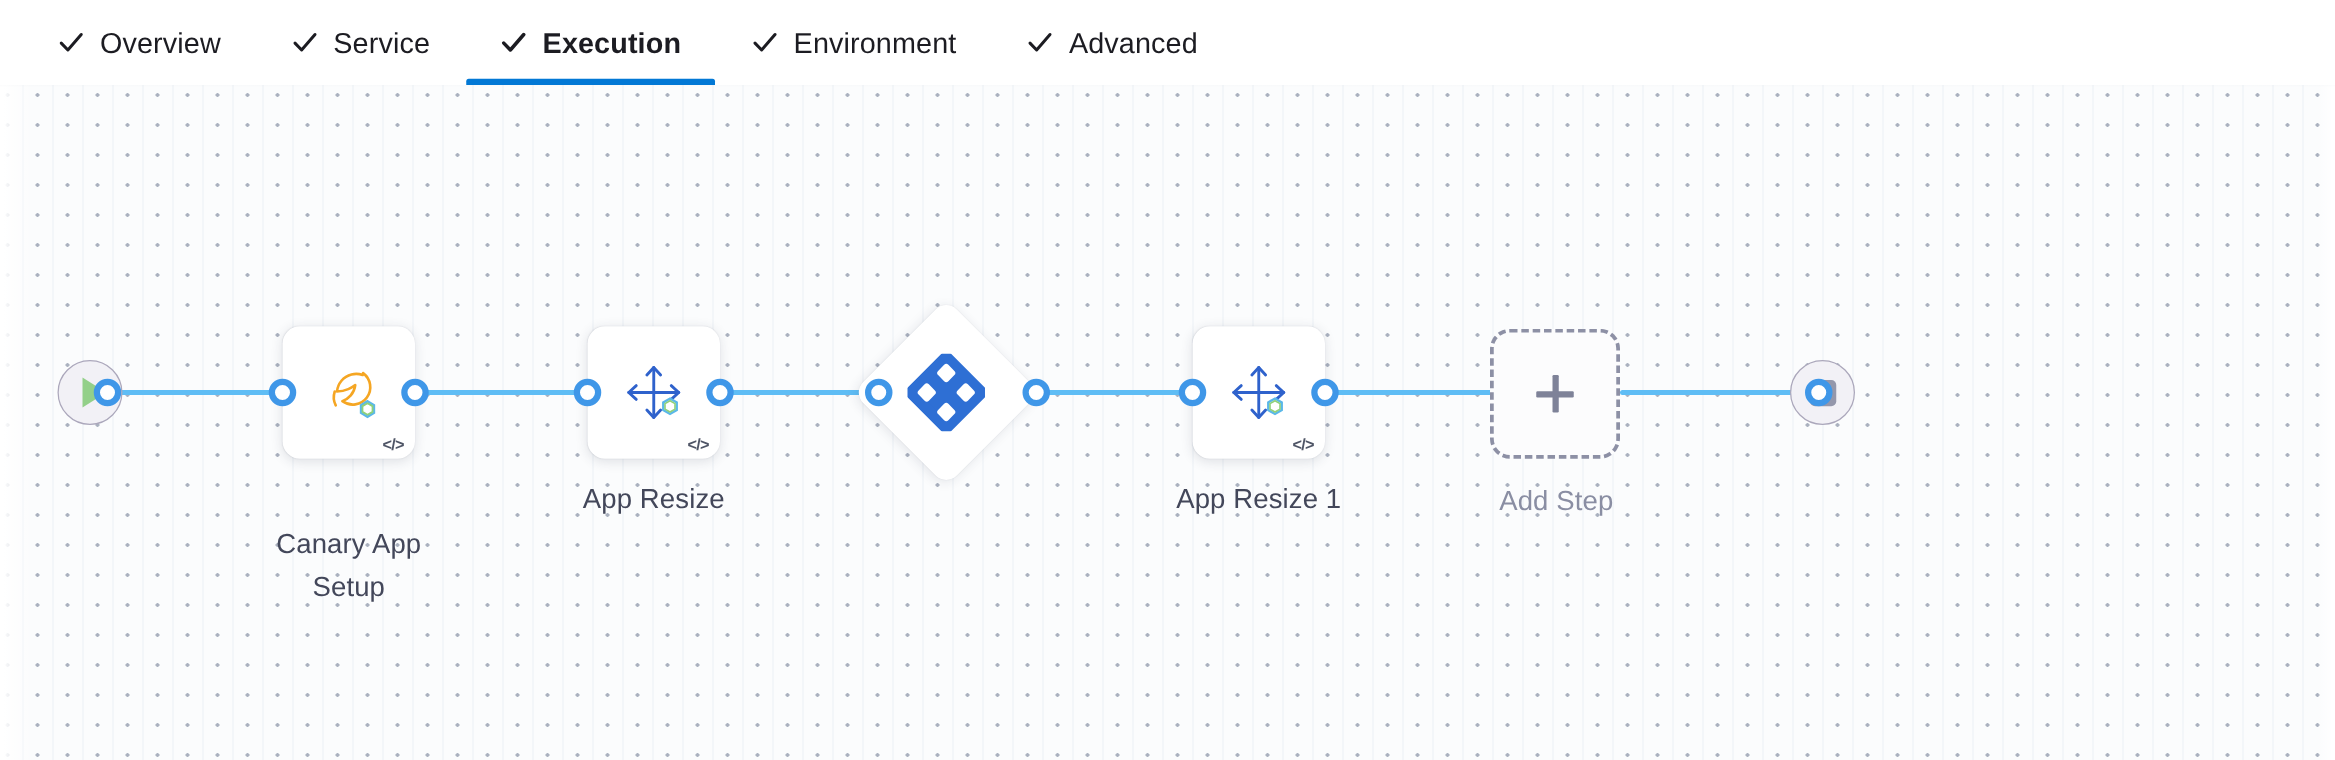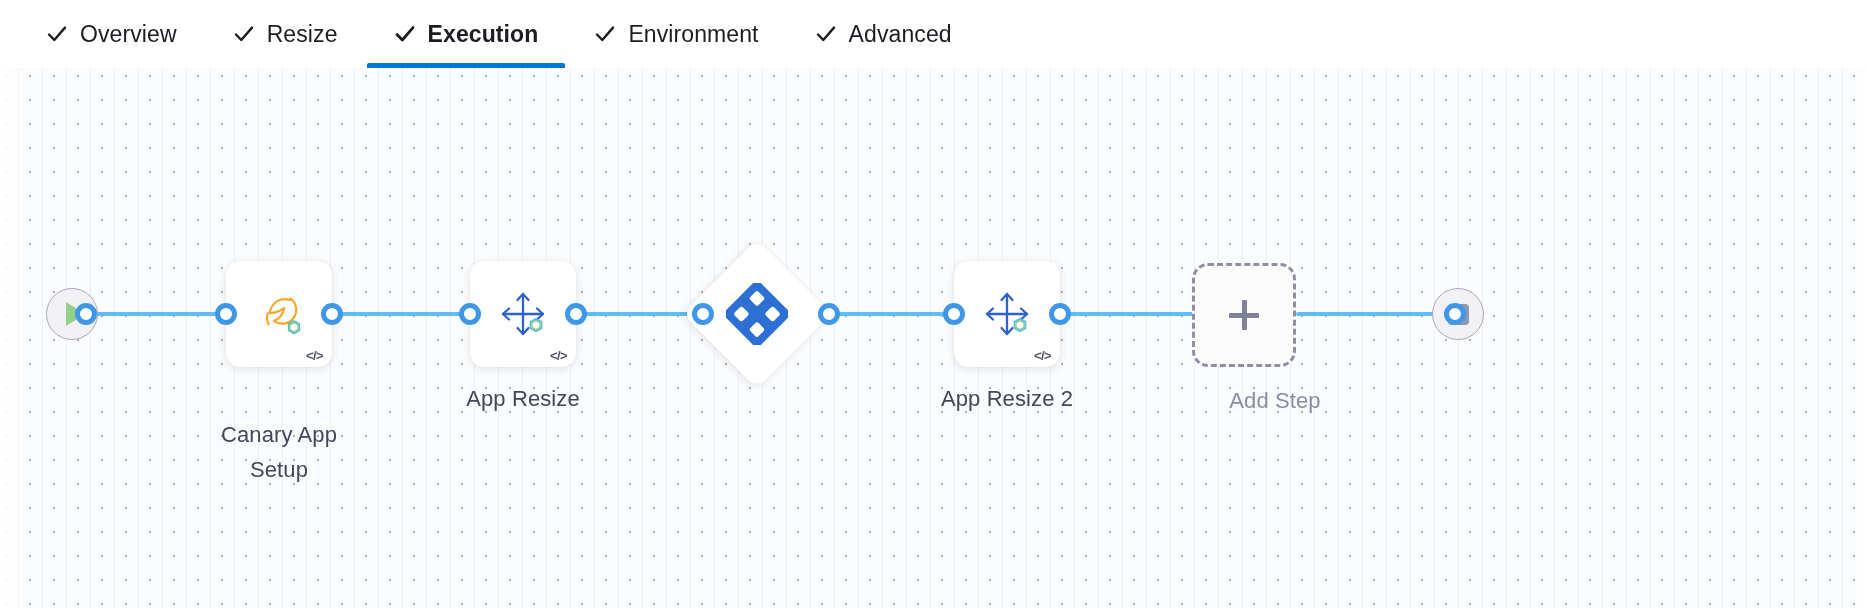--- a/index.html
+++ b/index.html
@@ -295,21 +295,21 @@
         </span>
         <span class="tab-label">Overview</span>
       </div>
 
       <div class="tab">
         <span class="tab-check">
           <svg width="22" height="22" viewBox="0 0 22 22">
               <path d="M3 11.5 L8.3 17 L19 4.6" fill="none" stroke="#1c1c22" stroke-width="2.4" stroke-linecap="round" stroke-linejoin="round"></path>
             </svg>
         </span>
-        <span class="tab-label">Resize</span>
+        <span class="tab-label">Service</span>
       </div>
 
       <div class="tab is-active">
         <span class="tab-check">
           <svg width="22" height="22" viewBox="0 0 22 22">
               <path d="M3 11.5 L8.3 17 L19 4.6" fill="none" stroke="#1c1c22" stroke-width="2.8" stroke-linecap="round" stroke-linejoin="round"></path>
             </svg>
         </span>
         <span class="tab-label">Execution</span>
       </div>
@@ -424,27 +424,27 @@
             <g transform="translate(33,33)">
               <polygon points="9,0.8 14.4,3.9 14.4,10.1 9,13.2 3.6,10.1 3.6,3.9" fill="#ffffff" stroke="#5bb8e8" stroke-width="1.9"></polygon>
               <polygon points="9,2.6 13,4.9 13,9.3 9,11.6 5,9.3 5,4.9" fill="none" stroke="#8fd17a" stroke-width="1.3"></polygon>
             </g>
           </svg>
         </span>
         <span class="code-badge">&lt;/&gt;</span>
       </div>
       <div class="port" style="left:943px;"></div>
       <div class="port" style="left:1049px;"></div>
-      <div class="node-label" style="left:904px; width:206px;">App Resize 2</div>
+      <div class="node-label" style="left:904px; width:206px;">App Resize 1</div>
 
       <div class="add-card" style="left:1192px;">
         <span class="plus-h"></span>
         <span class="plus-v"></span>
       </div>
-      <div class="node-label muted" style="left:1172px; width:206px;">Add Step</div>
+      <div class="node-label muted" style="left:1142px; width:206px;">Add Step</div>
 
       <div class="port" style="left:1444px;"></div>
       <div class="terminal" style="left:1432px;">
         <span class="stop-sq"></span>
       </div>
 
     </div>
   </div>
 
 </div>

